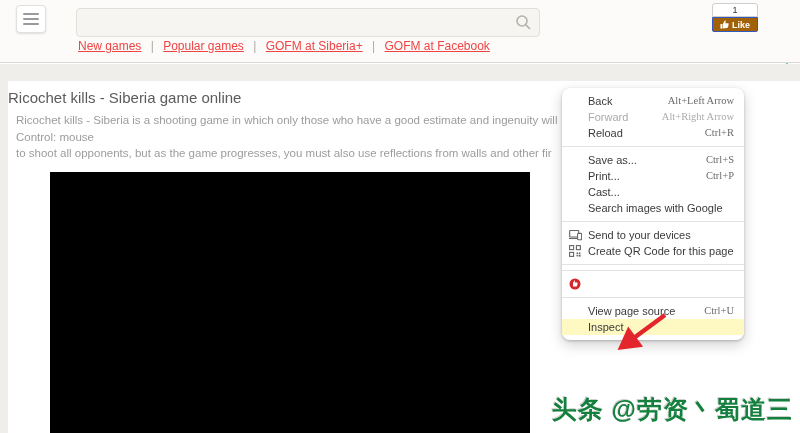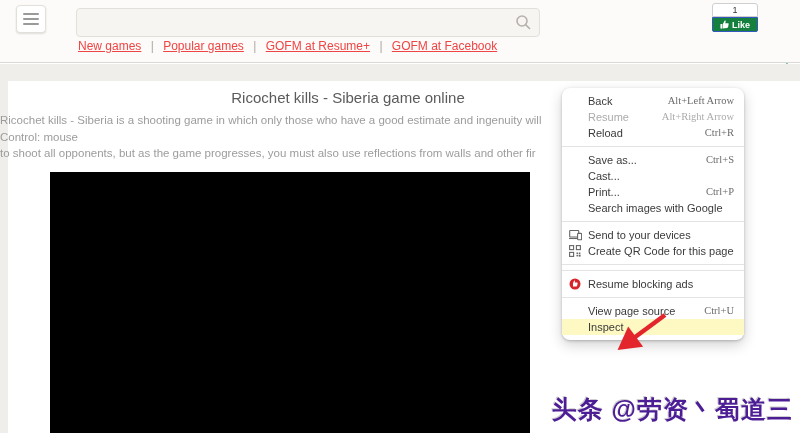--- a/index.html
+++ b/index.html
@@ -19,36 +19,36 @@
   .search-input { width:100%; height:100%; background:#f7f5f2; border:1px solid #e3e0db;
                   border-radius:4px; padding:0 34px 0 10px; font-size:12px; color:#555; outline:none;
                   font-family:"Liberation Sans", sans-serif; }
   .search-icon { position:absolute; right:8px; top:6px; width:17px; height:17px; }
   .nav-links { position:absolute; left:78px; top:39px; font-size:12px; color:#b0a9a4; white-space:nowrap; }
   .nav-links a { color:#ef4444; text-decoration:underline; cursor:pointer; }
   .nav-links .sep { margin:0 6px; color:#b0a9a4; text-decoration:none; }
   .like-widget { position:absolute; left:712px; top:3px; width:46px; }
   .like-count { width:46px; height:14px; background:#fff; border:1px solid #cfcfcf;
                 border-radius:3px 3px 0 0; font-size:9px; color:#333; text-align:center; line-height:12px; }
-  .like-button { width:46px; height:15px; background:#15803d; border:1px solid #3458bd; border-radius:0 0 2px 2px;
+  .like-button { width:46px; height:15px; background:#a16207; border:1px solid #3458bd; border-radius:0 0 2px 2px;
                  color:#fff; font-size:9px; font-weight:bold; display:flex; align-items:center;
                  justify-content:center; gap:3px; cursor:pointer; }
 
   
   .content-bg { position:absolute; left:0; top:64px; width:800px; height:369px; background:#f0eeeb; }
   .panel { position:absolute; left:8px; top:81px; width:792px; height:352px; background:#fff; }
   .teal-icon { position:absolute; left:779px; top:53px; width:16px; height:11px; }
-  .page-title { position:absolute; left:8px; top:89px; width:680px; text-align:center;
+  .page-title { position:absolute; left:8px; top:89px; width:680px; 
                 font-size:15px; color:#5b5b5b; z-index:1; }
-  .game-desc { position:absolute; left:0; top:112px; width:548px; overflow:hidden;
+  .game-desc { position:absolute; left:16px; top:112px; width:548px; overflow:hidden;
                font-size:11.5px; line-height:16.5px; color:#9c9c9c; z-index:1; }
   .game-desc div { white-space:nowrap; }
   .game-area { position:absolute; left:50px; top:172px; width:480px; height:261px; background:#000; z-index:1; }
   .watermark { position:absolute; right:7px; top:393px; font-size:25px; font-weight:bold; letter-spacing:1px;
-               color:#4c1d95; z-index:1;
+               color:#15803d; z-index:1;
                text-shadow:1px 1px 0 #fff, 2px 2px 1px #fff, -1px -1px 0 #cecece;
                font-family:"Liberation Sans", sans-serif; }
 
   
   .context-menu { position:absolute; left:562px; top:88px; width:182px; background:#fff;
                   border-radius:8px; padding:5px 0;
                   box-shadow:0 1px 3px rgba(0,0,0,.22), 0 5px 14px rgba(0,0,0,.18); z-index:10; }
   .menu-row { position:relative; height:16px; line-height:16px; font-size:11px; color:#3a3a3a;
               padding:0 10px 0 26px; display:flex; align-items:center; cursor:pointer; }
   .menu-row .label { flex:1; white-space:nowrap; }
@@ -91,57 +91,57 @@
       <span class="bar"></span>
       <span class="bar"></span>
     </div>
     <div class="search-wrap">
       <input class="search-input" type="text" placeholder="" style="">
       <svg class="search-icon" viewBox="0 0 17 17">
         <circle cx="7" cy="7" r="5" fill="none" stroke="#b5b1ab" stroke-width="1.6"></circle>
         <line x1="10.6" y1="10.6" x2="15" y2="15" stroke="#b5b1ab" stroke-width="1.6"></line>
       </svg>
     </div>
-    <div class="nav-links" id="nav-links"><a>New games</a><span class="sep"> | </span><a>Popular games</a><span class="sep"> | </span><a>GOFM at Resume+</a><span class="sep"> | </span><a>GOFM at Facebook</a></div>
+    <div class="nav-links" id="nav-links"><a>New games</a><span class="sep"> | </span><a>Popular games</a><span class="sep"> | </span><a>GOFM at Siberia+</a><span class="sep"> | </span><a>GOFM at Facebook</a></div>
     <div class="like-widget">
       <div class="like-count">1</div>
       <div class="like-button">
         <svg width="9" height="9" viewBox="0 0 10 10">
           <rect x="0.5" y="4.5" width="2" height="5" fill="#fff"></rect>
           <path d="M3 9.5 V4.8 L5 1 c.4-.8 1.6-.4 1.3.6 L5.8 3.5 H9 c.9 0 .9 1.4.2 1.6 .6.4.4 1.3-.2 1.4 .5.5.2 1.2-.4 1.3 .3.6-.2 1.2-.8 1.2 Z" fill="#fff"></path>
         </svg>
         <span>Like</span>
       </div>
     </div>
   </div>
 
   <div class="context-menu" id="context-menu">
       <div class="menu-row">
         <span class="label">Back</span>
         <span class="shortcut">Alt+Left Arrow</span>
       </div>
       <div class="menu-row disabled">
-        <span class="label">Resume</span>
+        <span class="label">Forward</span>
         <span class="shortcut">Alt+Right Arrow</span>
       </div>
       <div class="menu-row">
         <span class="label">Reload</span>
         <span class="shortcut">Ctrl+R</span>
       </div>
       <div class="menu-sep"></div>
       <div class="menu-row">
         <span class="label">Save as...</span>
         <span class="shortcut">Ctrl+S</span>
       </div>
       <div class="menu-row">
-        <span class="label">Cast...</span>
+        <span class="label">Print...</span>
+        <span class="shortcut">Ctrl+P</span>
       </div>
       <div class="menu-row">
-        <span class="label">Print...</span>
-        <span class="shortcut">Ctrl+P</span>
+        <span class="label">Cast...</span>
       </div>
       <div class="menu-row">
         <span class="label">Search images with Google</span>
       </div>
       <div class="menu-sep"></div>
       <div class="menu-row">
         <span class="mi"><svg viewBox="0 0 13 12" width="13" height="12">
             <rect x="0.7" y="1.5" width="9" height="6.5" rx="0.5" fill="none" stroke="#666" stroke-width="1.1"></rect>
             <line x1="0" y1="9.5" x2="8" y2="9.5" stroke="#666" stroke-width="1.1"></line>
             <rect x="8.6" y="4.4" width="4" height="6.4" rx="0.8" fill="#fff" stroke="#666" stroke-width="1.1"></rect>
@@ -160,21 +160,20 @@
           </svg></span>
         <span class="label">Create QR Code for this page</span>
       </div>
       <div class="menu-sep"></div>
       <div class="menu-sep"></div>
       <div class="menu-row">
         <span class="mi"><svg viewBox="0 0 12 12" width="12" height="12">
             <circle cx="6" cy="6" r="5.5" fill="#d6252b"></circle>
             <path d="M4 8.5 V5 l1.2-2.2 c.3-.5 1-.2.8.4 L5.7 4.5 h2.5 c.6 0 .6 1 .1 1.1 .5.3.3 1-.1 1.1 .4.4.1.9-.3 1 .2.5-.2.8-.6.8 Z" fill="#fff"></path>
           </svg></span>
-        <span class="label">Resume blocking ads</span>
       </div>
       <div class="menu-sep"></div>
       <div class="menu-row">
         <span class="label">View page source</span>
         <span class="shortcut">Ctrl+U</span>
       </div>
       <div class="menu-row highlighted">
         <span class="label">Inspect</span>
       </div>
     </div>

